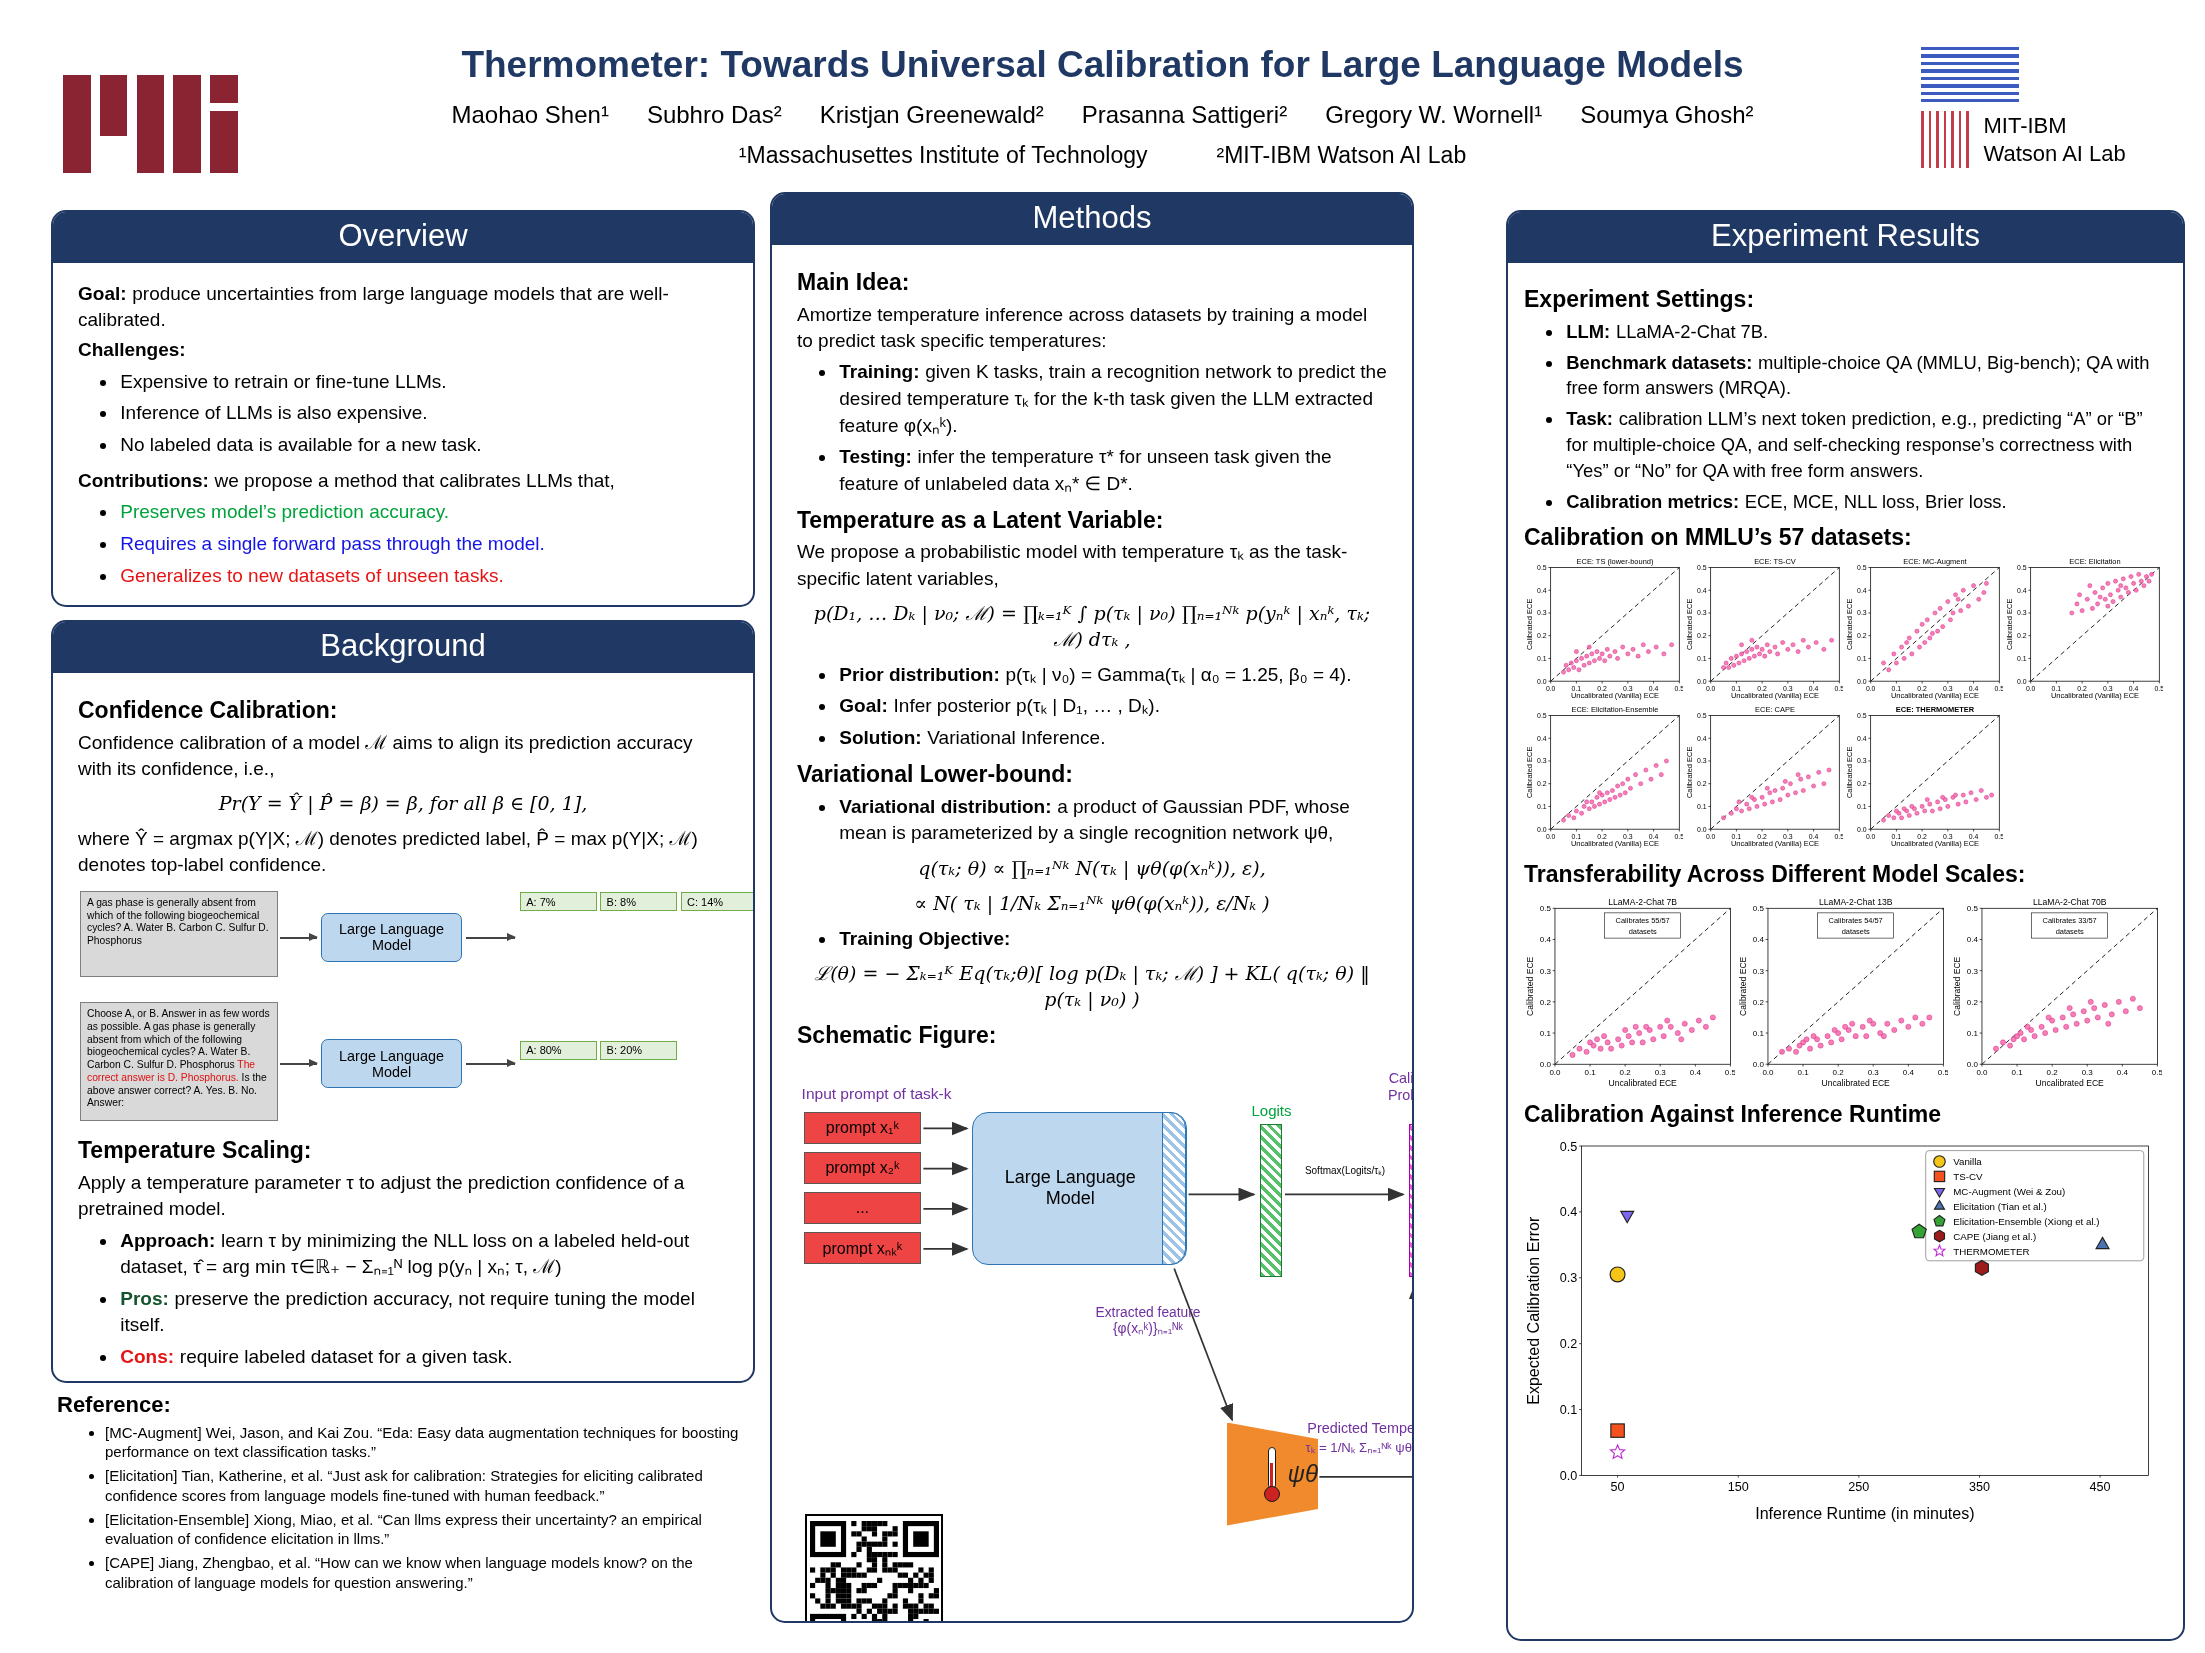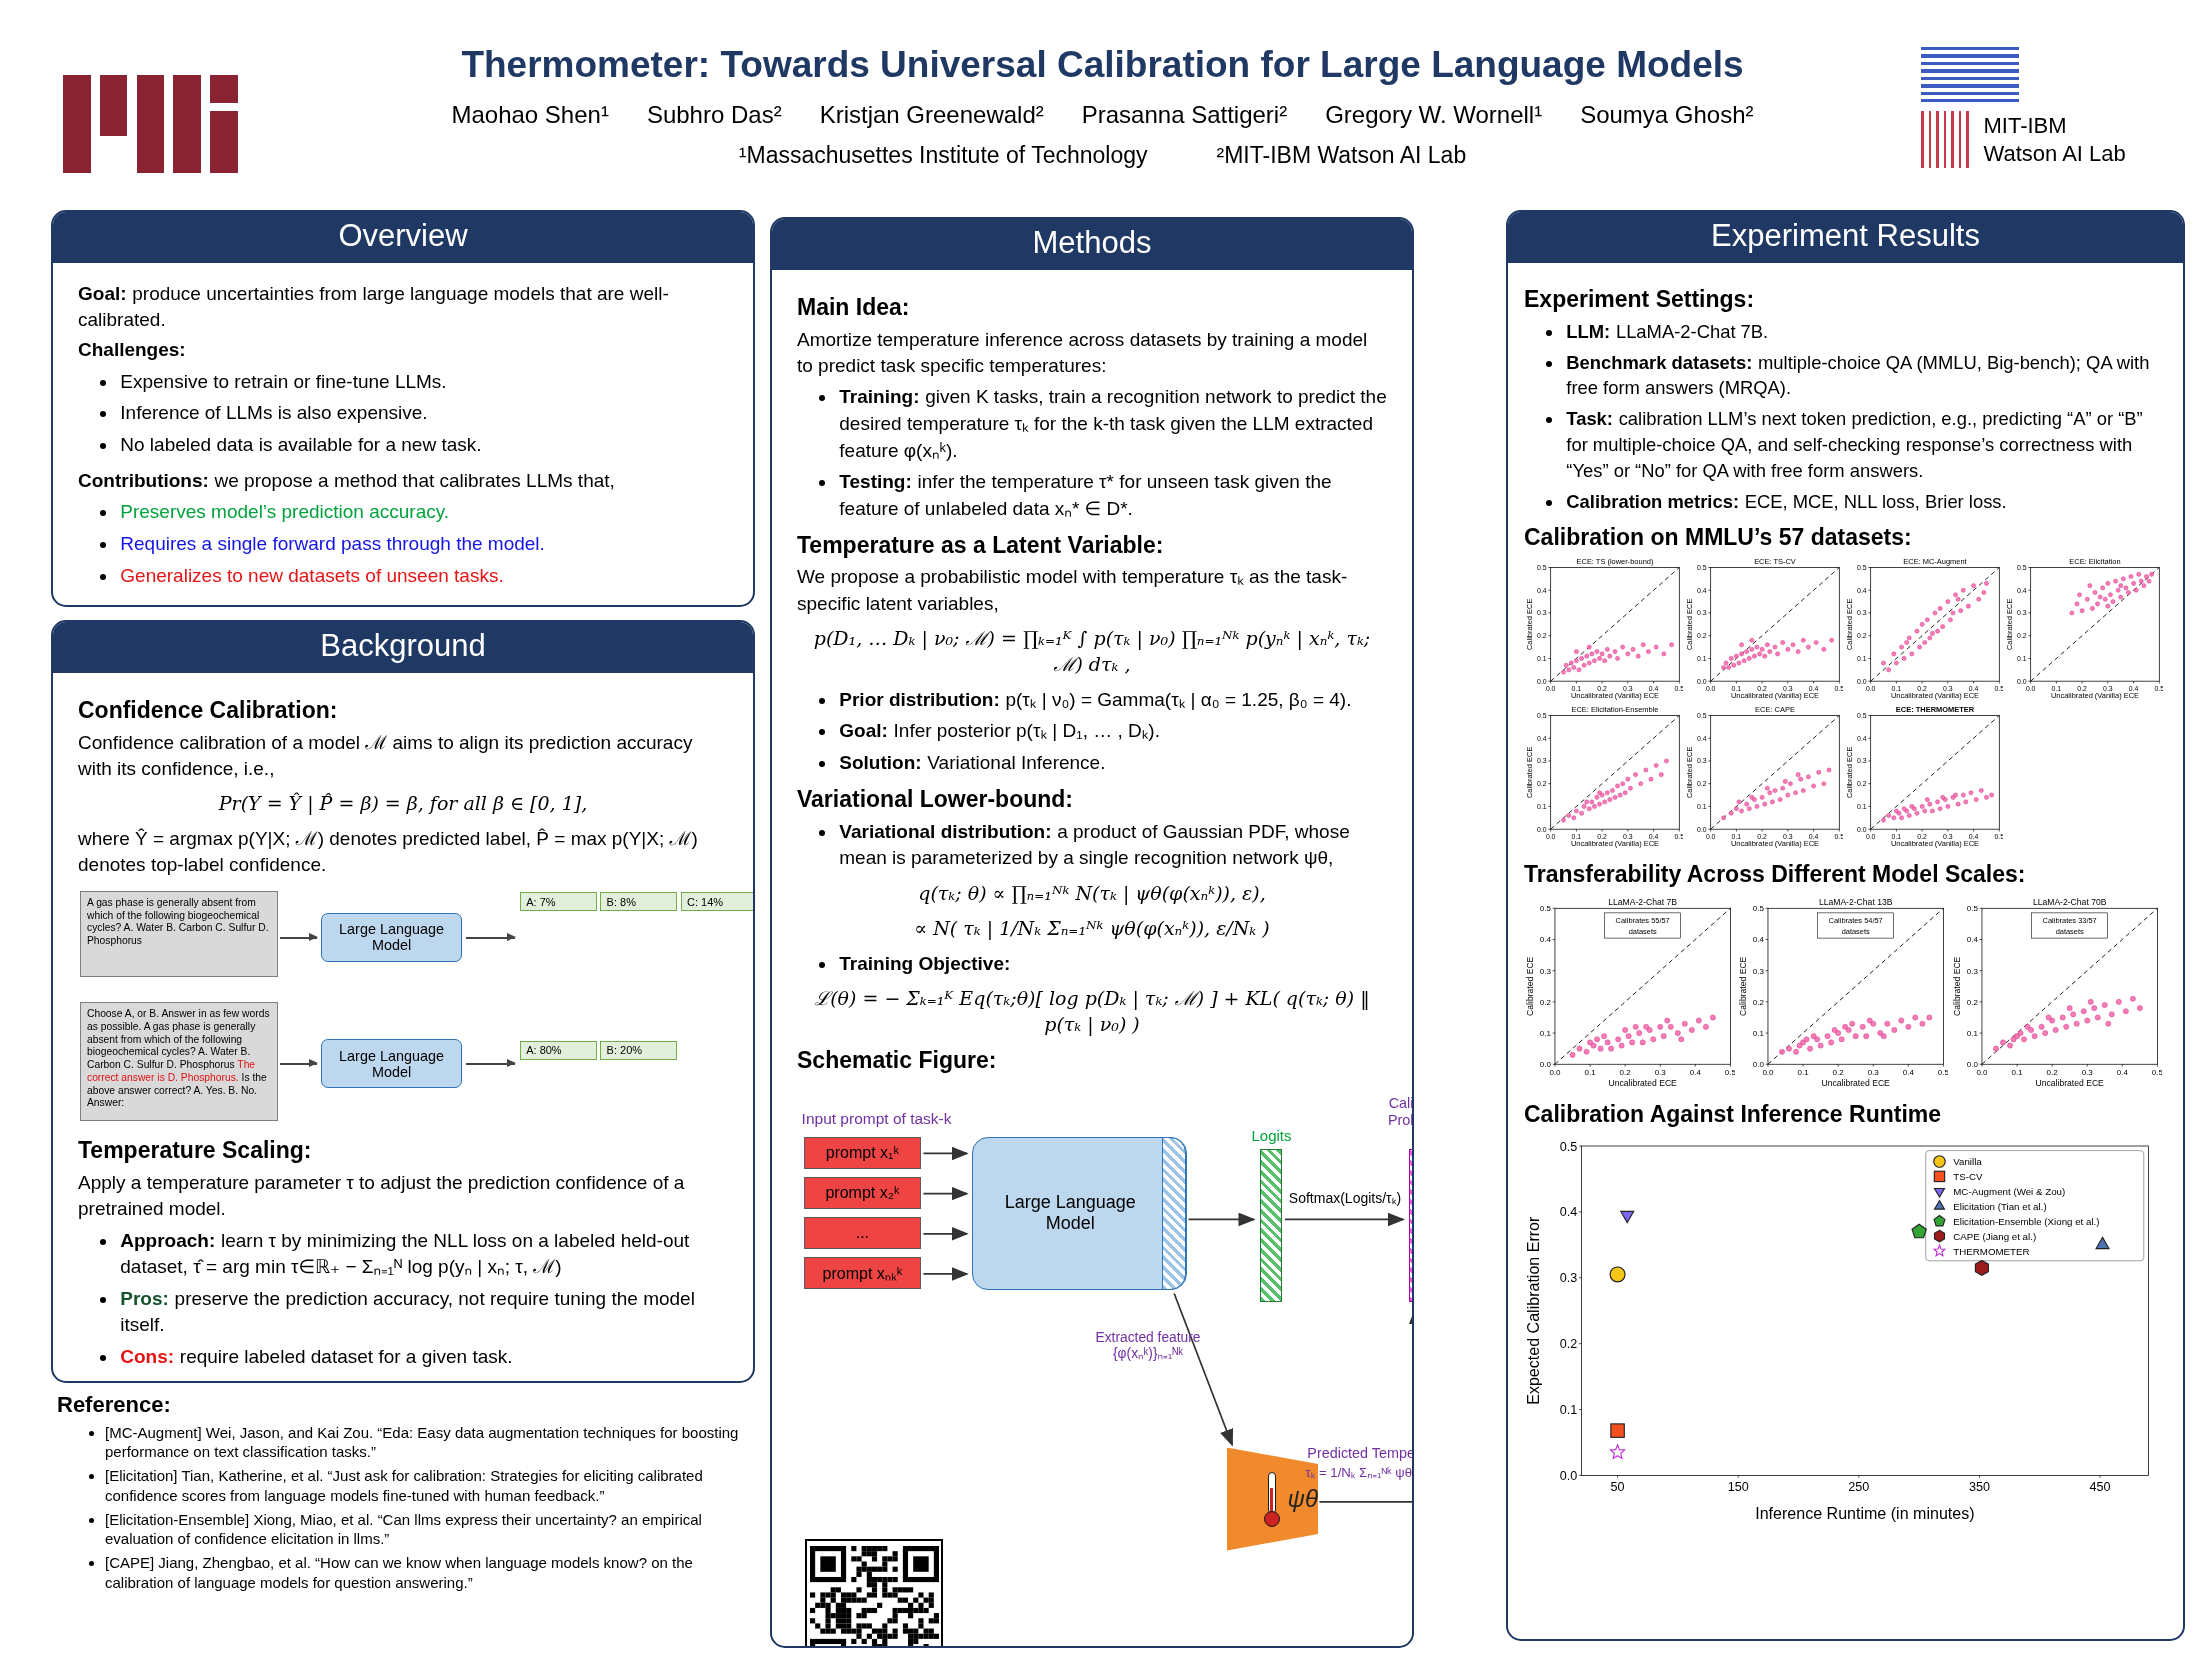--- a/index.html
+++ b/index.html
@@ -23,21 +23,21 @@
   .wai-bars{width:51px;height:57px;background:repeating-linear-gradient(to right,#C43B4B 0 2.9px,transparent 2.9px 7.5px)}
   .wai-text{font-size:22px;line-height:1.25}
   .wai-text .b{font-weight:normal}
 
   
   .panel{position:absolute;border:2.9px solid #1F3864;border-radius:15px;background:#fff;overflow:hidden}
   .panel-header{background:#1F3864;color:#fff;text-align:center;font-size:31px;padding:5.7px 0 9.2px;font-weight:500}
   .panel-body{padding:15px 25px}
   #overview{left:51px;top:210px;width:704px;height:397px}
   #background{left:51px;top:620px;width:704px;height:763px}
-  #methods{left:770px;top:217px;width:644px;height:1431px}
+  #methods{left:770px;top:192px;width:644px;height:1431px}
   #results{left:1506px;top:210px;width:679px;height:1431px}
   #results .panel-body{padding:13.8px 16px}
   .ref-block{position:absolute;left:57px;top:1392px;width:695px}
 
   .sec{font-size:23px;font-weight:bold;margin:9.2px 0 5.7px}
   .txt{font-size:19px;line-height:1.38;margin:3.4px 0}
   .bold{font-weight:bold}
   ul.blt{list-style:disc;margin:4.6px 0 9.2px 40px}
   ul.blt li{font-size:19px;line-height:1.4;margin:5.2px 0;padding-left:2.3px}
   .lead{font-weight:bold;margin-right:5.7px}
@@ -274,21 +274,21 @@
             <div class="prompt-box">prompt x₂ᵏ</div>
             <div class="prompt-box">...</div>
             <div class="prompt-box">prompt xₙₖᵏ</div>
           </div>
         <div class="llm-big">Large Language Model</div>
         <div class="llm-strip"></div>
 
         <div class="sch-lbl green-lbl" style="left:440px;top:47px;width:69px;font-size:15px">Logits</div>
         <div class="vbar green"></div>
 
-        <div class="sch-lbl" style="left:479px;top:110px;width:138px;font-size:14px">Softmax(Logits/τₖ)</div>
+        <div class="sch-lbl" style="left:479px;top:110px;width:138px;font-size:10px">Softmax(Logits/τₖ)</div>
 
         <div class="sch-lbl purple" style="left:570px;top:15px;width:109px;font-size:14.4px">
           <div>Calibrated</div>
           <div>Probability</div>
         </div>
         <div class="vbar magenta"></div>
 
         <div class="sch-lbl purple" style="left:279px;top:250px;width:144px;font-size:13.8px">
           <div>Extracted feature</div>
           <div>{φ(xₙᵏ)}ₙ₌₁ᴺᵏ</div>

